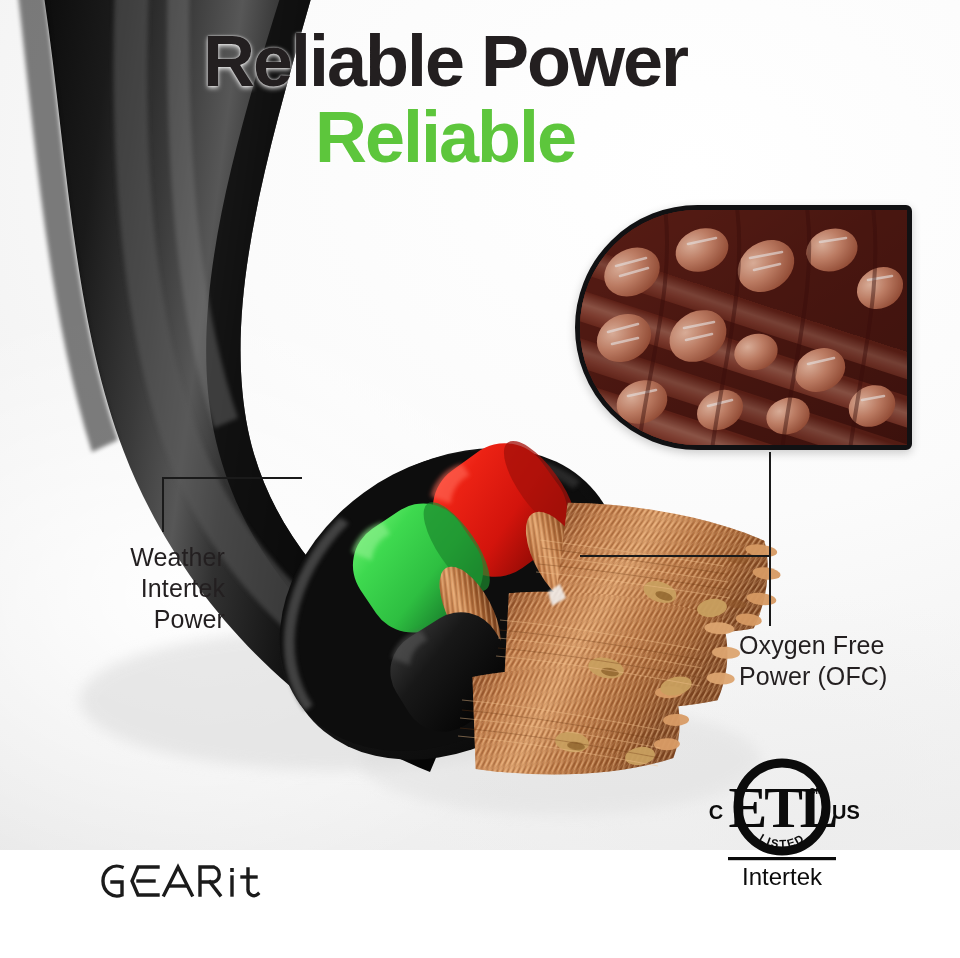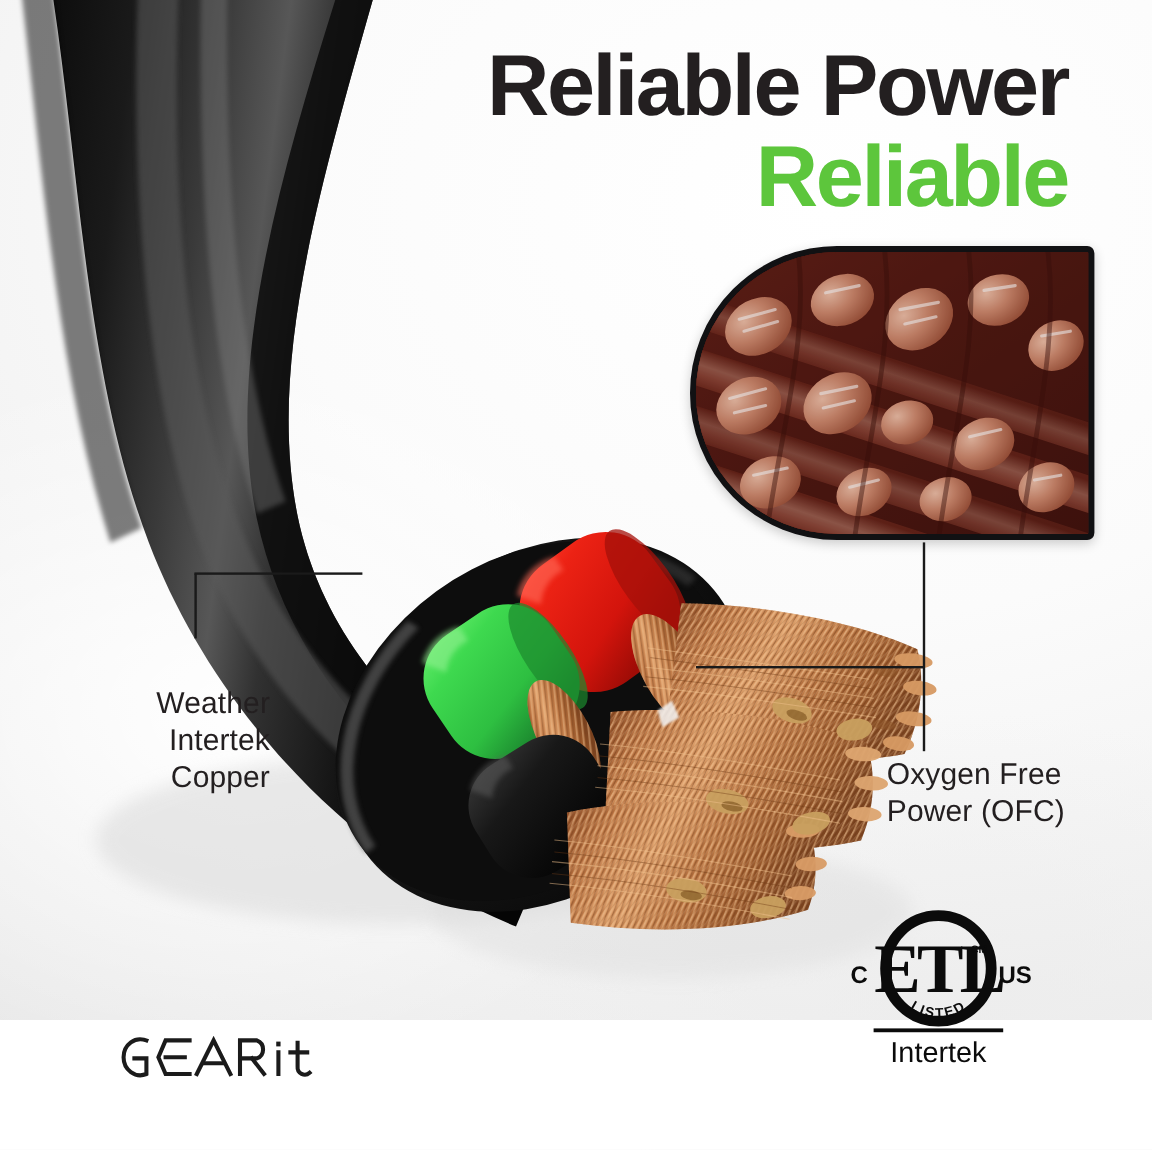--- a/index.html
+++ b/index.html
@@ -32,22 +32,22 @@
   }
 
   
   .cable-wrap{
     position:absolute; left:0; top:0; width:960px; height:958px;
     pointer-events:none;
   }
 
   
   .headline{
-    position:absolute; left:0; top:35px; width:890px;
-    text-align:right;
+    position:absolute; left:0; top:24px; width:890px;
+    text-align:center;
     z-index:40;
   }
   .h-line1{
     font-size:72px; line-height:74px;
     font-weight:bold; letter-spacing:-2.0px;
     color:#231f20;
     font-family:"Liberation Sans", sans-serif;
     text-shadow:0 2px 5px rgba(255,255,255,.85), 0 0 2px rgba(255,255,255,.9);
   }
   .h-line2{
@@ -76,21 +76,21 @@
   .lead-v{ background:#1a1a1a; width:2px; }
   .lead-h{ background:#1a1a1a; height:2px; }
 
   .callout{
     position:absolute; z-index:36;
     color:#231f20;
     font-size:25px; line-height:31px;
     font-family:"Liberation Sans", sans-serif;
     letter-spacing:.1px;
   }
-  #callout-jacket{ left:0; top:542px; width:225px; text-align:right;margin-top:29px; }
+  #callout-jacket{ left:0; top:542px; width:225px; text-align:right; }
   #callout-ofc{ left:707px; top:630px; width:230px; text-align:left;margin-left:32px; }
   .callout .cl{ display:block; white-space:nowrap; }
 
   
   .etl{
     position:absolute; left:700px; top:757px;
     width:165px; height:135px; z-index:45;
   }
   .etl svg{ display:block; }
 
@@ -451,21 +451,21 @@
 
   <div class="leader lead-v" style="left:162px; top:478px; height:54px;"></div>
   <div class="leader lead-h" style="left:162px; top:477px; width:140px;"></div>
 
   <div class="leader lead-v" style="left:769px; top:452px; height:174px;"></div>
   <div class="leader lead-h" style="left:580px; top:555px; width:190px;"></div>
 
   <div class="callout" id="callout-jacket">
     <span class="cl">Weather</span>
     <span class="cl">Intertek</span>
-    <span class="cl">Copper</span>
+    <span class="cl">Power</span>
   </div>
 
   <div class="callout" id="callout-ofc">
     <span class="cl">Oxygen Free</span>
     <span class="cl">Power (OFC)</span>
   </div>
 
   <div class="etl">
     <svg width="165" height="135" viewBox="0 0 165 135" xmlns="http://www.w3.org/2000/svg">
 

